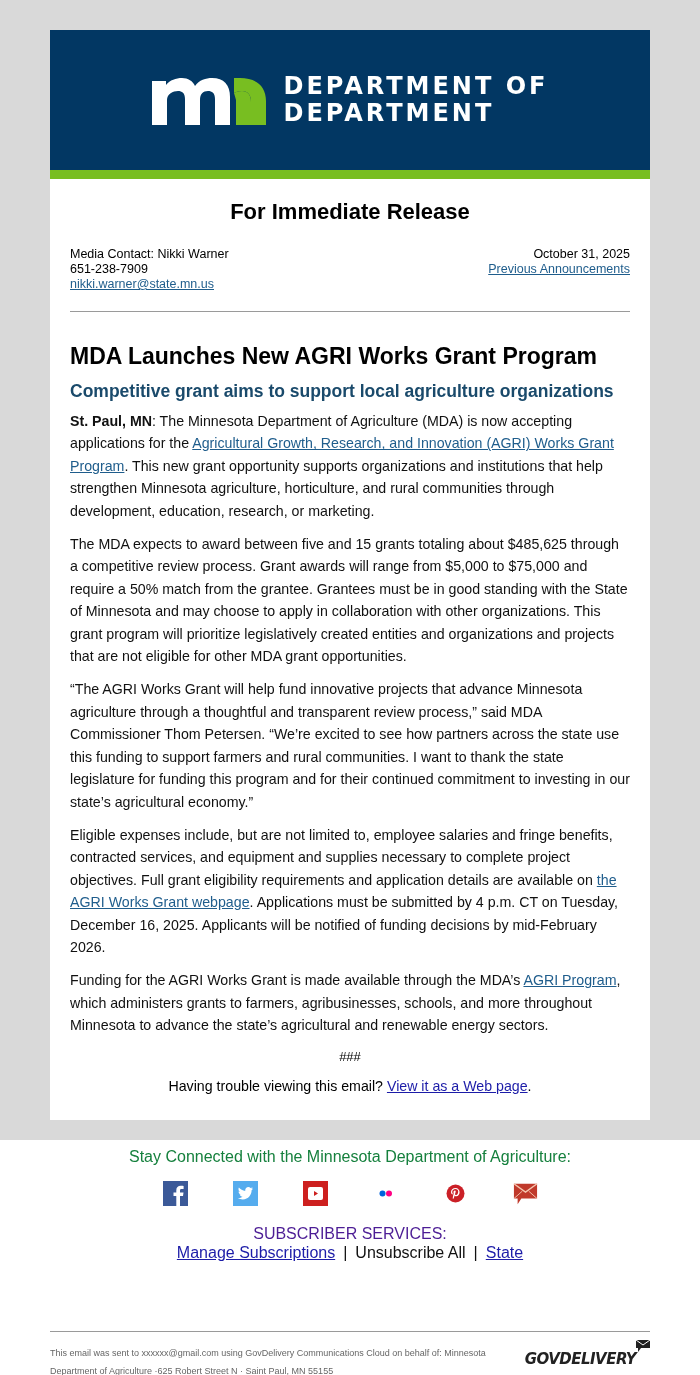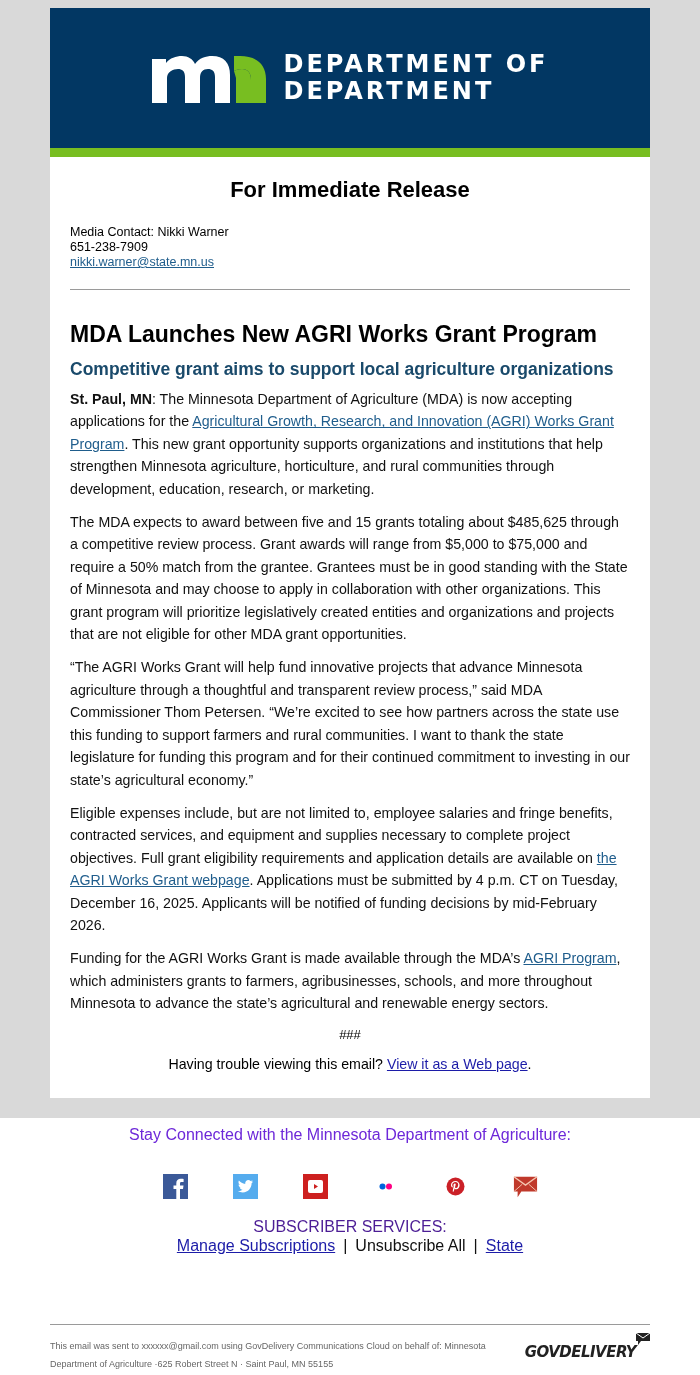--- a/index.html
+++ b/index.html
@@ -1,18 +1,18 @@
 <!DOCTYPE html>
 <html><head>
 <meta charset="utf-8">
 <style>
   * { box-sizing: border-box; margin: 0; padding: 0; }
   html, body { width: 700px; background: #ffffff; }
   body { font-family: "DejaVu Sans", sans-serif; color: #000; }
-  .outer-bg { background: #d9d9d9; width: 700px; padding: 8px 50px 20px 50px; }
+  .outer-bg { background: #d9d9d9; width: 700px; padding: 30px 50px 20px 50px; }
   .card { background: #ffffff; width: 600px; }
   .banner { background: #023763; height: 140px; position: relative; display: flex; align-items: center; justify-content: center; }
   .banner-green { background: #78be21; height: 9px; }
   .logo-wrap { display: flex; align-items: center; gap: 18px; }
   .mn-logo { width: 114px; height: 50px; }
   .dept-text { color: #ffffff; font-family: "DejaVu Sans", sans-serif; font-weight: bold; font-size: 24px; letter-spacing: 3px; line-height: 27px; }
   .content { padding: 20px 20px 26px 20px; }
   .release-title { text-align: center; font-family: "Liberation Sans", sans-serif; font-weight: bold; font-size: 22px; margin-bottom: 22px; }
   .contact-row { display: flex; justify-content: space-between; font-family: "Liberation Sans", sans-serif; font-size: 12.5px; line-height: 15px; }
   .contact-left b { font-weight: normal; }
@@ -20,21 +20,21 @@
   a, .link { color: #1f5d8c; text-decoration: underline; cursor: pointer; }
   .divider { border: 0; border-top: 1px solid #9a9a9a; margin: 19px 0 30px 0; }
   .headline { font-family: "Liberation Sans", sans-serif; font-weight: bold; font-size: 23px; line-height: 28px; margin-bottom: 10px; }
   .subhead { font-family: "Liberation Sans", sans-serif; font-weight: bold; font-size: 17.5px; color: #1a4a6b; line-height: 22px; margin-bottom: 8px; }
   .para { font-family: "Liberation Sans", sans-serif; font-size: 14.2px; line-height: 22.4px; margin-bottom: 11px; color: #111; }
   .para b { font-weight: bold; }
   .hashes { font-family: "Liberation Sans", sans-serif; font-size: 13px; text-align: center; margin: 12px 0 14px 0; }
   .trouble { font-family: "Liberation Sans", sans-serif; font-size: 14.2px; text-align: center; }
   .trouble a { color: #1c1ca8; }
   .footer { background: #ffffff; padding-top: 8px; text-align: center; font-family: "Liberation Sans", sans-serif; }
-  .stay { font-size: 16px; color: #6d28d9; margin-bottom: 28px; }
+  .stay { font-size: 16px; color: #15803d; margin-bottom: 13px; }
   .social { display: flex; justify-content: center; gap: 45px; align-items: center; height: 30px; margin-bottom: 16px; }
   .social-icon { width: 25px; height: 25px; display: inline-flex; align-items: center; justify-content: center; cursor: pointer; }
   .subscr-title { font-size: 16px; color: #4c1d95; line-height: 18px; }
   .subscr-links { font-size: 16px; line-height: 20px; color: #111; }
   .subscr-links a { color: #1c1ca8; }
   .sep { margin: 0 8px; }
   .legal { margin: 68px 50px 0 50px; border-top: 1px solid #9a9a9a; padding-top: 12px; display: flex; justify-content: space-between; align-items: flex-start; }
   .legal-text { font-family: "Liberation Sans", sans-serif; font-size: 9px; color: #666; line-height: 18px; text-align: left; width: 490px; }
   .govd { font-family: "DejaVu Sans", sans-serif; font-weight: bold; font-style: italic; font-size: 15px; color: #222; letter-spacing: -0.5px; position: relative; padding-right: 14px; margin-top: 6px; }
   .govd-env { position: absolute; right: 0; top: -10px; }
@@ -60,20 +60,24 @@
     <div class="banner-green"></div>
 
     <div class="content">
       <div class="release-title">For Immediate Release</div>
 
       <div class="contact-row">
         <div class="contact-left">
           <div><b>Media Contact:</b> <span>Nikki Warner</span></div>
           <div>651-238-7909</div>
           <div><a>nikki.warner@state.mn.us</a></div>
+        </div>
+        <div class="contact-right">
+          <div>October 31, 2025</div>
+          <div><a>Previous Announcements</a></div>
         </div>
       </div>
 
       <hr class="divider">
 
       <h1 class="headline">MDA Launches New AGRI Works Grant Program</h1>
       <h2 class="subhead">Competitive grant aims to support local agriculture organizations</h2>
 
       <p class="para"><b>St. Paul, MN</b><span>: The Minnesota Department of Agriculture (MDA) is now accepting applications for the </span><a>Agricultural Growth, Research, and Innovation (AGRI) Works Grant Program</a><span>. This new grant opportunity supports organizations and institutions that help strengthen Minnesota agriculture, horticulture, and rural communities through development, education, research, or marketing.</span></p>
 

